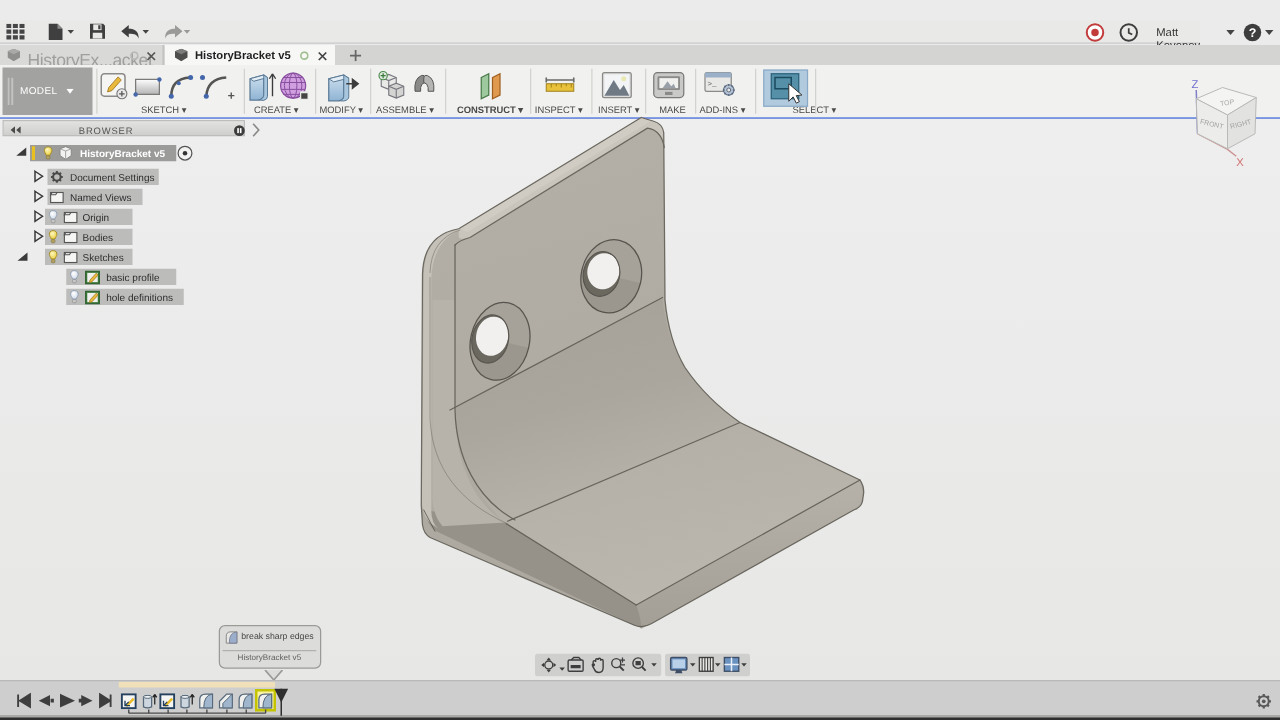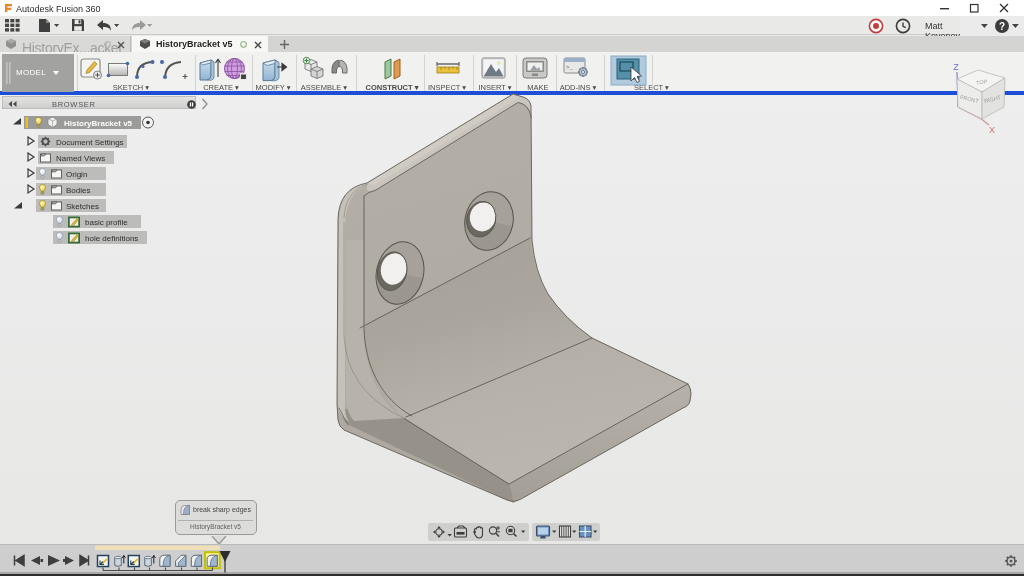--- a/index.html
+++ b/index.html
@@ -8,49 +8,37 @@
   .abs { position:absolute; }
   
   #titlebar { position:absolute; left:0; top:0; width:1024px; height:16px; background:#ffffff; }
   #titletext { position:absolute; left:16px; top:3.5px; font-size:9px; color:#2d2d2d; }
   
   #appbar { position:absolute; left:0; top:16px; width:960px; height:19px; background:#e9e9e8; border-bottom:1px solid #c9c9c9; }
   
   #tabbar { position:absolute; left:0; top:36px; width:1024px; height:16px; background:#d4d4d3; }
   .tab { position:absolute; top:0; height:16px; font-size:9px; }
   
-  #ribbon { position:absolute; left:0; top:52px; width:1024px; height:43px; background:#f1f1ef; border-bottom:4px solid #1d4ed8; }
+  #ribbon { position:absolute; left:0; top:52px; width:1024px; height:43px; background:#f1f1ef; border-bottom:1px solid #1d4ed8; }
   .rlabel { position:absolute; top:31px; font-size:7.5px; color:#4a4a4a; text-align:center; white-space:nowrap; }
   .rsep { position:absolute; top:3px; width:1px; height:36px; background:#d2d2d0; }
   
   #canvas { position:absolute; left:0; top:95px; width:1024px; height:449px; background:linear-gradient(#eeeeee, #e7e7e6); }
   
   #browser { position:absolute; left:0; top:96px; width:210px; }
   #bheader { position:absolute; left:2px; top:0px; width:194px; height:13px; background:linear-gradient(#e2e2e1,#cfcfce); border:1px solid #bdbdbc; }
   
   #timeline { position:absolute; left:0; top:544px; width:1024px; height:32px; background:#cecece; border-top:1px solid #b9b9b9; }
   #timeline .bstrip { position:absolute; left:0; top:27px; width:1024px; height:5px; background:#a8a8a6; }
   svg { display:block; }
 </style>
 </head>
 <body>
 <div id="page">
 
-  <div id="titlebar">
-    <svg class="abs" style="left:4px;top:3px" width="10" height="10" viewBox="0 0 10 10">
-      <path d="M1,9 V1 h7 v2.2 h-4.6 v1.6 h3.8 v2.2 h-3.8 V9 z" fill="#e7882c"></path>
-    </svg>
-    <div id="titletext">Autodesk Fusion 360</div>
-
-    <svg class="abs" style="left:938px;top:0" width="86" height="16" viewBox="0 0 86 16">
-      <rect x="2" y="8" width="9" height="1.4" fill="#333"></rect>
-      <rect x="32.5" y="4.5" width="7.5" height="7.5" fill="none" stroke="#333" stroke-width="1.2"></rect>
-      <path d="M62,4 l8,8 M70,4 l-8,8" stroke="#333" stroke-width="1.3"></path>
-    </svg>
-  </div>
 
   <div id="appbar">
 
     <svg class="abs" style="left:5px;top:3px" width="15" height="13" viewBox="0 0 15 13">
       <g fill="#454545">
         <rect x="0" y="0" width="4" height="3.4"></rect>
           <rect x="5.3" y="0" width="4" height="3.4"></rect>
           <rect x="10.6" y="0" width="4" height="3.4"></rect>
         <rect x="0" y="4.6" width="4" height="3.4"></rect>
           <rect x="5.3" y="4.6" width="4" height="3.4"></rect>
@@ -386,21 +374,21 @@
       <text x="992" y="133" font-size="9" fill="#d07070" text-anchor="middle" font-family="Liberation Sans">X</text>
     </g>
   </svg>
 
   <div id="browser">
     <div id="bheader">
       <svg class="abs" style="left:5px;top:4px" width="9" height="6" viewBox="0 0 9 6">
         <path d="M4,0 L0.5,3 L4,6 z" fill="#4a4a4a"></path>
           <path d="M8.5,0 L5,3 L8.5,6 z" fill="#4a4a4a"></path>
       </svg>
-      <div class="abs" style="left:13px;top:3px;font-size:7.5px;color:#555;letter-spacing:.7px;padding-left:36px;">BROWSER</div>
+      <div class="abs" style="left:24px;top:3px;font-size:7.5px;color:#555;letter-spacing:.7px;padding-left:36px;">BROWSER</div>
       <svg class="abs" style="left:184px;top:2.5px" width="9" height="9" viewBox="0 0 9 9">
         <circle cx="4.5" cy="4.5" r="4.3" fill="#3c3c3c"></circle>
           <rect x="2.8" y="2.5" width="1.3" height="4" fill="#fff"></rect>
           <rect x="4.9" y="2.5" width="1.3" height="4" fill="#fff"></rect>
       </svg>
       <svg class="abs" style="left:198px;top:1px" width="8" height="12" viewBox="0 0 8 12">
           <path d="M1.5,1 L6,6 L1.5,11" fill="none" stroke="#8a8a88" stroke-width="1.3"></path>
         </svg>
     </div>
     <svg class="abs" style="left:0;top:19px" width="210" height="137" viewBox="0 0 210 135">

